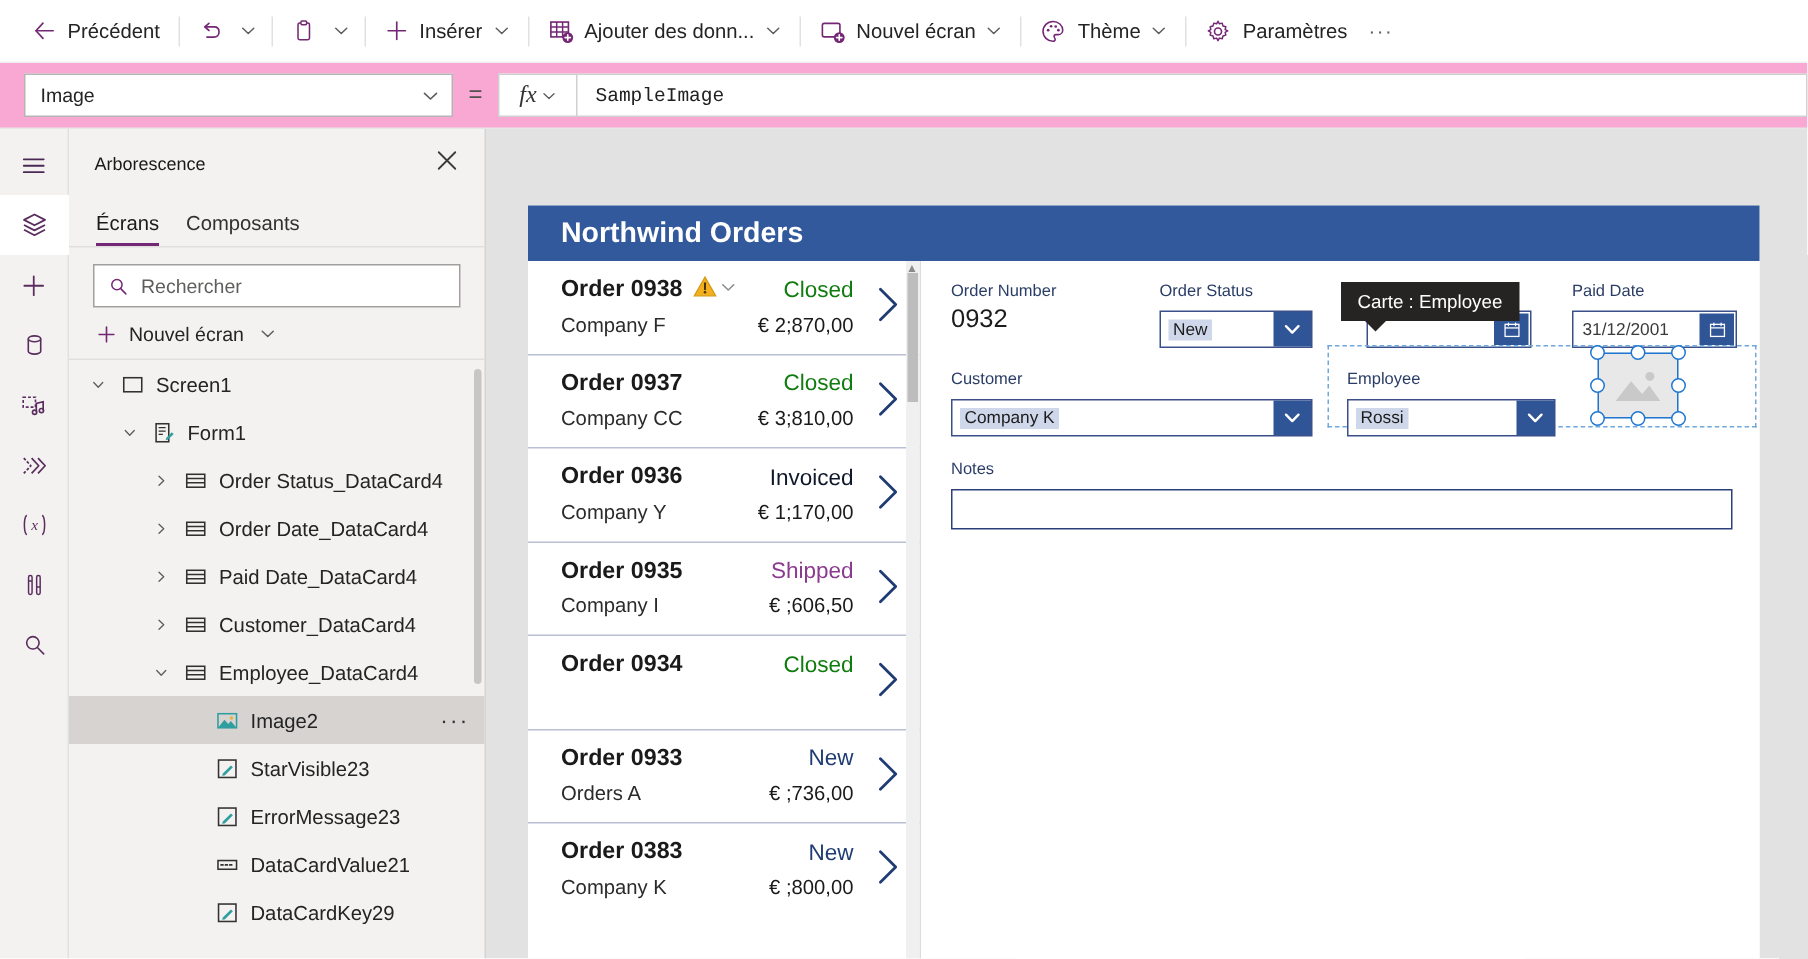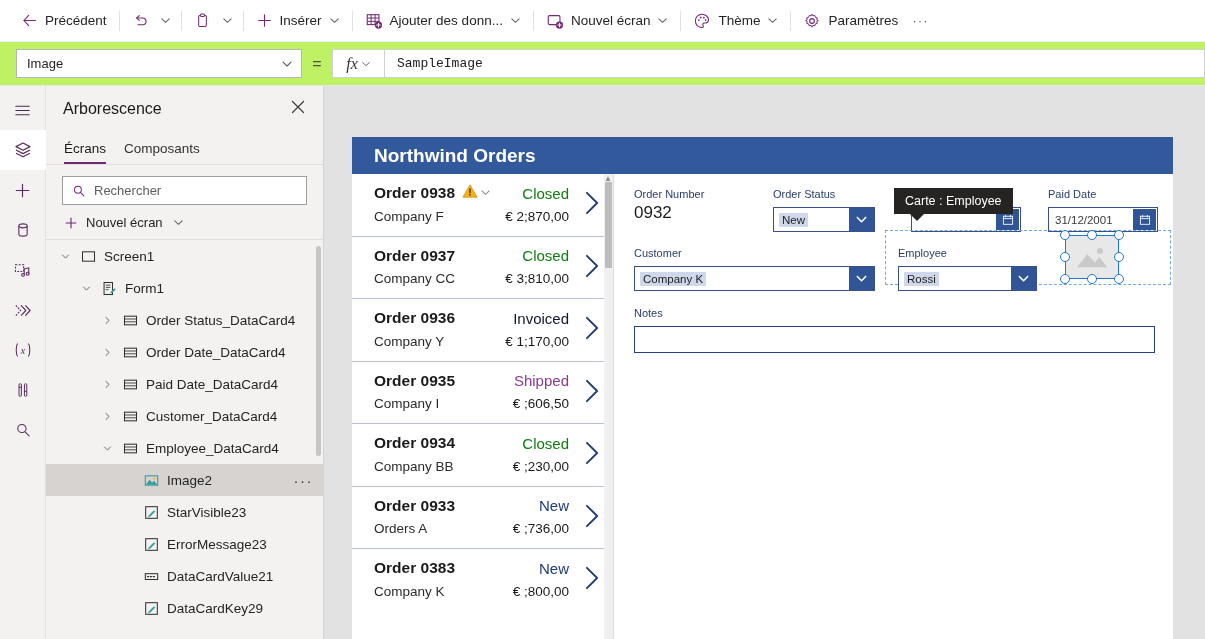--- a/index.html
+++ b/index.html
@@ -28,21 +28,21 @@
   .cmd-sep { width: 1px; height: 20px; background: #e1e1e1; margin: 0 5px; }
   .ic { display: inline-flex; align-items: center; justify-content: center; }
   .ic svg { display: block; }
   .chev-sm { color: #605e5c; font-size: 11px; line-height: 1; }
   .cmd-caret { display:inline-flex; align-items:center; justify-content:center;
                width: 20px; height: 28px; cursor: default; }
 
   
   .fbar {
     position: absolute; left: 0; top: 42px; width: 1205px; height: 44px;
-    background: #bef264; display: flex; align-items: center;
+    background: #f9a8d4; display: flex; align-items: center;
     border-bottom: 1px solid #e6e6e6;
   }
   .prop-select {
     margin-left: 16px; width: 286px; height: 29px;
     border: 1px solid #b5b5b5; background: #fff;
     display: flex; align-items: center; justify-content: space-between;
     padding: 0 8px 0 10px; font-size: 13px; color: #242424;
   }
   .eq { width: 30px; text-align: center; color: #505050; font-size: 16px; }
   .fx-box {
@@ -72,21 +72,21 @@
   
   .treepanel {
     position: absolute; left: 46px; top: 86px; width: 278px; height: 553px;
     background: #f3f2f1; border-right: 1px solid #d6d4d2;
     display: flex; flex-direction: column;
   }
   .tp-header {
     height: 46px; display: flex; align-items: center; justify-content: space-between;
     padding: 0 14px 0 17px;
   }
-  .tp-title { font-size: 16px; color: #1b1a19; font-weight: 400; }
+  .tp-title { font-size: 12px; color: #1b1a19; font-weight: 400; }
   .tp-close { color: #3b3a39; cursor: default; padding: 4px; }
   .tp-tabs {
     height: 33px; display: flex; align-items: flex-end; gap: 18px;
     padding: 0 18px; border-bottom: 1px solid #e1dfdd;
   }
   .tp-tab {
     font-size: 13.5px; color: #323130; padding-bottom: 6px; cursor: default;
     border-bottom: 2px solid transparent;
   }
   .tp-tab.sel { border-bottom-color: #742774; color: #1b1a19; }
@@ -695,24 +695,20 @@
               </div>
               <span class="g-chev"><svg width="17" height="26" viewBox="0 0 18 28">
                   <path d="M3 3L14 14L3 25" stroke="#1f3c73" stroke-width="2" fill="none" stroke-linecap="round" stroke-linejoin="round"></path>
                 </svg></span>
             </div>
             <div class="grow">
               <div class="grow-line1">
                 <span class="g-order">Order 0934</span>
                 <span class="g-status" style="color: rgb(16, 124, 16);">Closed</span>
               </div>
-              <div class="grow-line2">
-                <span class="g-company">Company BB</span>
-                <span class="g-amount">€ ;230,00</span>
-              </div>
               <span class="g-chev"><svg width="17" height="26" viewBox="0 0 18 28">
                   <path d="M3 3L14 14L3 25" stroke="#1f3c73" stroke-width="2" fill="none" stroke-linecap="round" stroke-linejoin="round"></path>
                 </svg></span>
             </div>
             <div class="grow">
               <div class="grow-line1">
                 <span class="g-order">Order 0933</span>
                 <span class="g-status" style="color: rgb(31, 60, 115);">New</span>
               </div>
               <div class="grow-line2">

